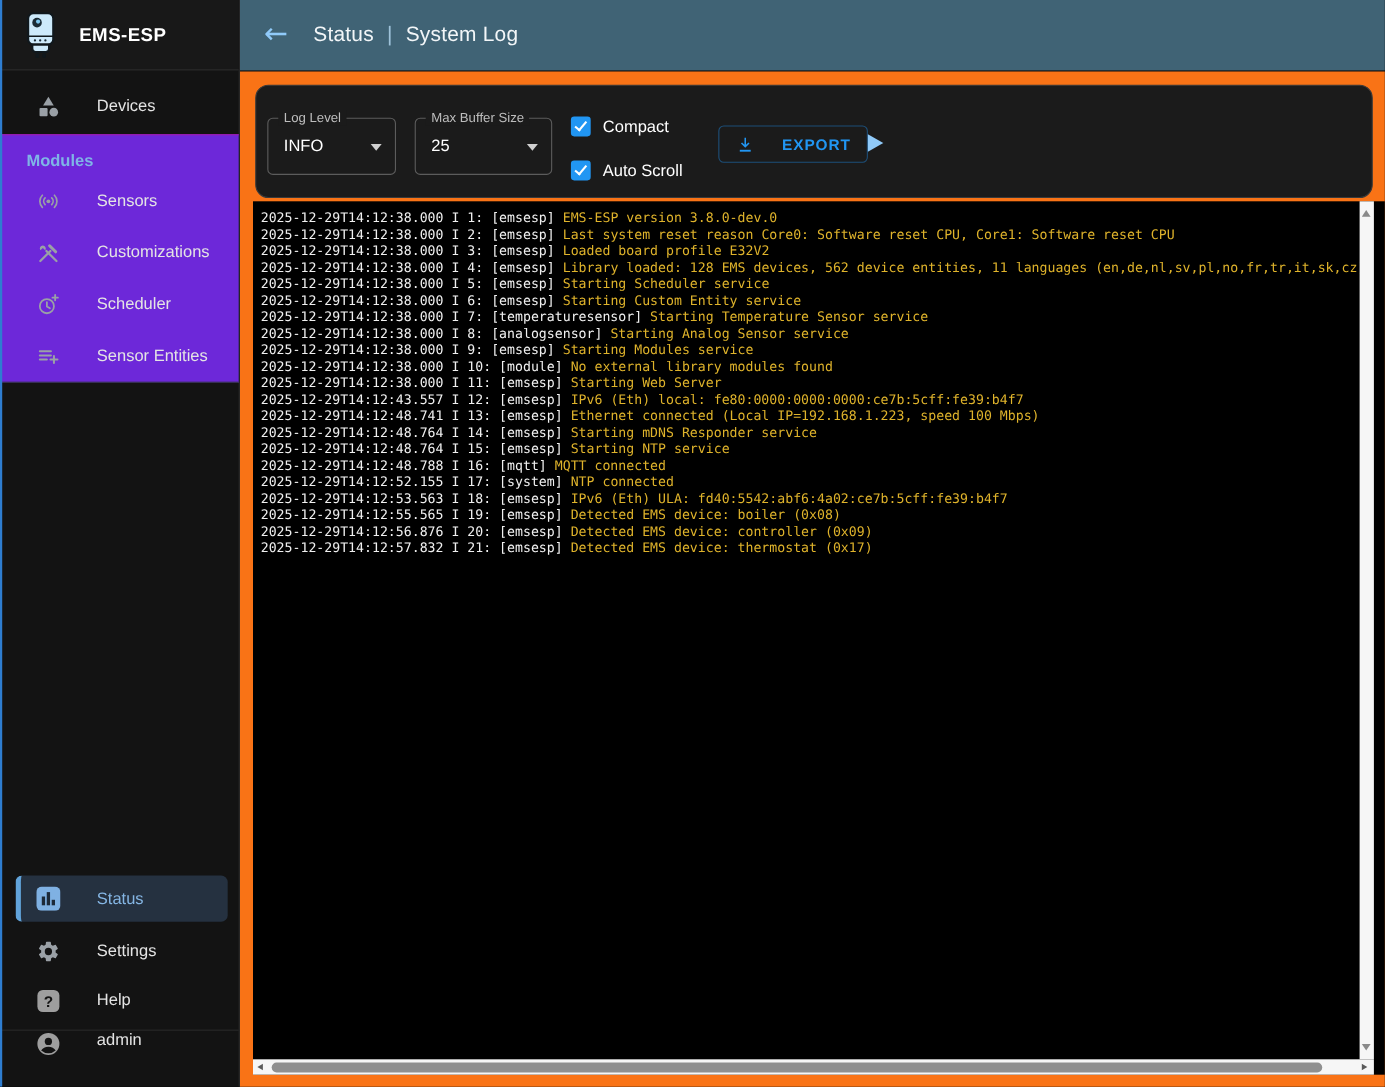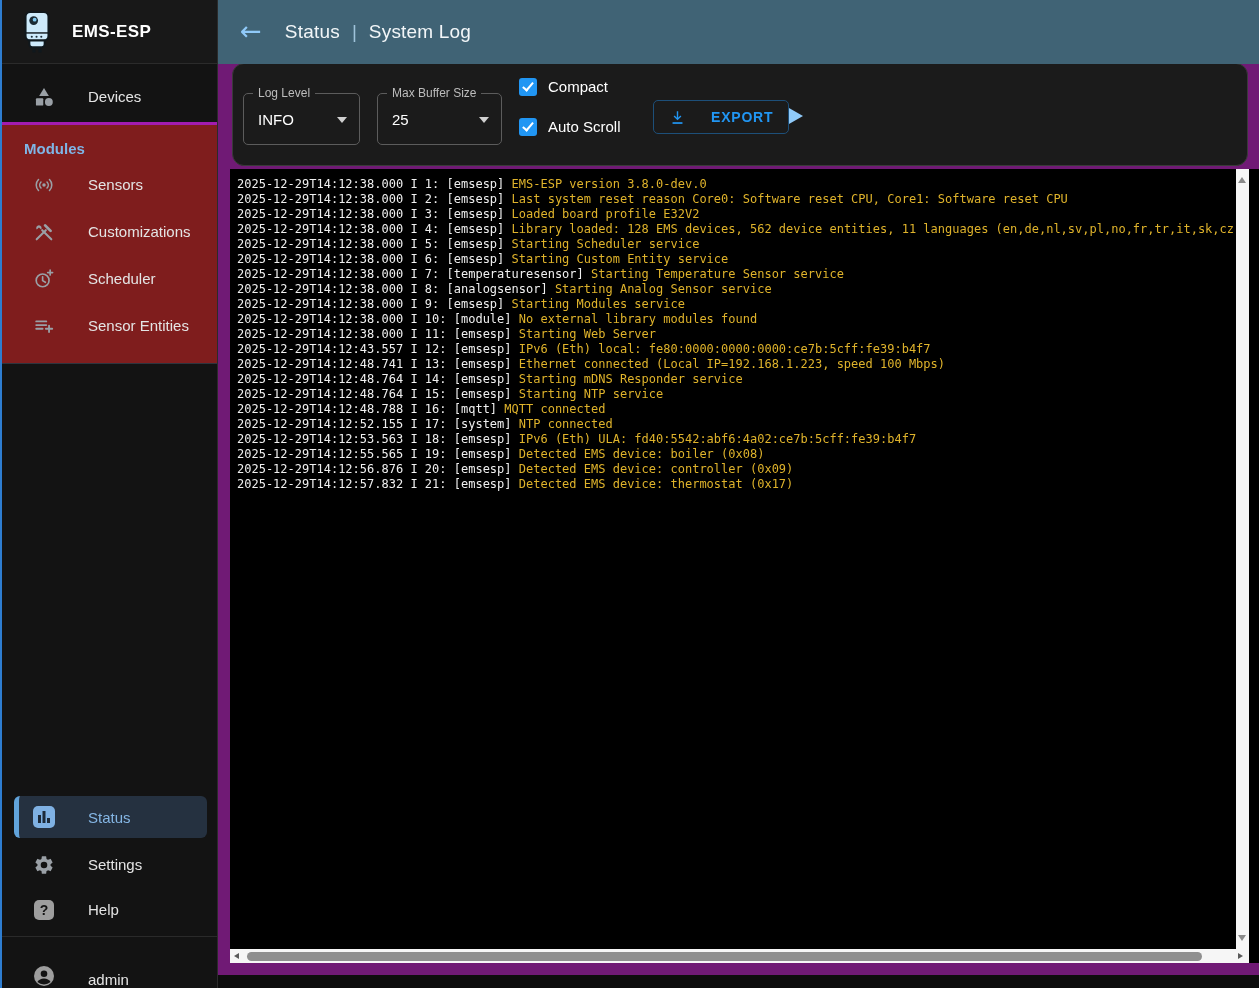--- a/index.html
+++ b/index.html
@@ -14,55 +14,55 @@
   .sidebar{position:absolute;left:0;top:0;width:218px;height:988px;background:#131313;
     border-right:1px solid #2b2b2b;display:flex;flex-direction:column;box-sizing:border-box;z-index:10}
   .logo-row{flex:0 0 64px;height:64px;background:#181818;border-bottom:1px solid #2b2b2b;
     display:flex;align-items:center;padding-left:18px;gap:16px;box-sizing:border-box}
   .logo-title{color:#ffffff;font-size:17px;font-weight:bold;letter-spacing:.4px}
   .nav-item{height:47px;display:flex;align-items:center;cursor:pointer}
   .nav-icon{width:24px;height:24px;margin:0 32px;color:#9aa0a6;display:flex;align-items:center;
     justify-content:center;flex:0 0 24px;font-size:21px;line-height:24px}
   .nav-label{color:#e4e4e4;font-size:15px}
   .nav-top{padding-top:9px}
-  .modules-group{margin-top:2px;background:#7f1d1d;border-top:3px solid #a21caf;border-bottom:1px solid #2e343e;padding-bottom:14px}
+  .modules-group{margin-top:2px;background:#6d28d9;border-top:1px solid #a21caf;border-bottom:1px solid #2e343e;}
   .modules-title{color:#7fb5e6;font-weight:bold;font-size:15px;padding:15px 0 4px 24px}
   .spacer{flex:1 1 auto}
   .active-item{height:42px;margin:0 10px 4px 14px;background:#253140;border-left:5px solid #61a3da;
     border-radius:6px;display:flex;align-items:center;cursor:pointer}
   .active-item .nav-icon{margin:0 32px 0 13px}
   .active-item .nav-label{color:#85b6e4}
   .bottom-nav .nav-item{height:45px}
   .side-divider{height:1px;background:#2a2a2a;margin:4px 0 0 0}
-  .admin-row{height:51px;display:flex;align-items:flex-end}
+  .admin-row{height:51px;display:flex;align-items:flex-start}
   .helpbox{width:20px;height:20px;background:#9e9e9e;border-radius:5px;color:#131313;
     font-weight:bold;font-size:14px;display:flex;align-items:center;justify-content:center}
 
   
   .appbar{position:absolute;left:218px;top:0;width:1041px;height:64px;background:#406375;
     display:flex;align-items:center;z-index:5}
   .back{color:#90caf9;font-size:26px;line-height:26px;margin:0 23px 2px 22px;cursor:pointer;font-family:"DejaVu Sans",sans-serif}
   .crumb{color:#f2f6f8;font-size:19px;font-weight:500;letter-spacing:.2px}
   .crumb-sep{color:#9fc3da;font-size:19px;margin:0 12px;font-weight:400}
 
   
-  .content{position:absolute;left:218px;top:51px;width:1041px;height:924px;background:#701a75}
+  .content{position:absolute;left:218px;top:65px;width:1041px;height:924px;background:#f97316}
   .panel{position:absolute;left:14px;top:12px;width:1016px;height:103px;background:#1b1b1b;
     border:1px solid #3a3a3a;border-radius:12px;box-sizing:border-box}
   .mselect{position:absolute;border:1px solid #5c5c5c;border-radius:5px;height:52px;box-sizing:border-box;cursor:pointer}
   .mselect .sel-label{position:absolute;top:-8px;left:9px;background:#1b1b1b;padding:0 5px;
     font-size:12px;color:#bdbdbd;white-space:nowrap}
   .mselect .sel-value{position:absolute;left:14px;top:50%;transform:translateY(-50%);
     color:#ffffff;font-size:15px;font-weight:normal}
   .caret{position:absolute;right:12px;top:50%;margin-top:-2px;width:0;height:0;
     border-left:5px solid transparent;border-right:5px solid transparent;border-top:6px solid #d0d0d0}
   #sel-loglevel{left:10px;top:29px;width:117px}
   #sel-buffer{left:144px;top:29px;width:125px}
   .check-col{position:absolute;left:286px;top:14px}
-  .checkrow{display:flex;align-items:flex-start;height:32px;margin-bottom:8px}
+  .checkrow{display:flex;align-items:flex-end;height:32px;margin-bottom:8px}
   .checkbox{width:18px;height:18px;background:#2196f3;border-radius:3px;position:relative;
     margin-right:11px;cursor:pointer;flex:0 0 18px}
   .checkbox::after{content:"";position:absolute;left:6px;top:2px;width:4px;height:9px;
     border:solid #fff;border-width:0 2px 2px 0;transform:rotate(40deg)}
   .checklabel{color:#fff;font-size:15px}
   .export-btn{position:absolute;left:420px;top:36px;height:34px;padding:0 15px;
     border:1px solid #1d4f79;border-radius:5px;background:transparent;color:#2196f3;
     font-family:"Liberation Sans",sans-serif;font-size:14px;font-weight:bold;letter-spacing:.8px;
     display:flex;align-items:center;gap:25px;cursor:pointer}
   .play-btn{position:absolute;left:556px;top:44px;width:0;height:0;cursor:pointer;

